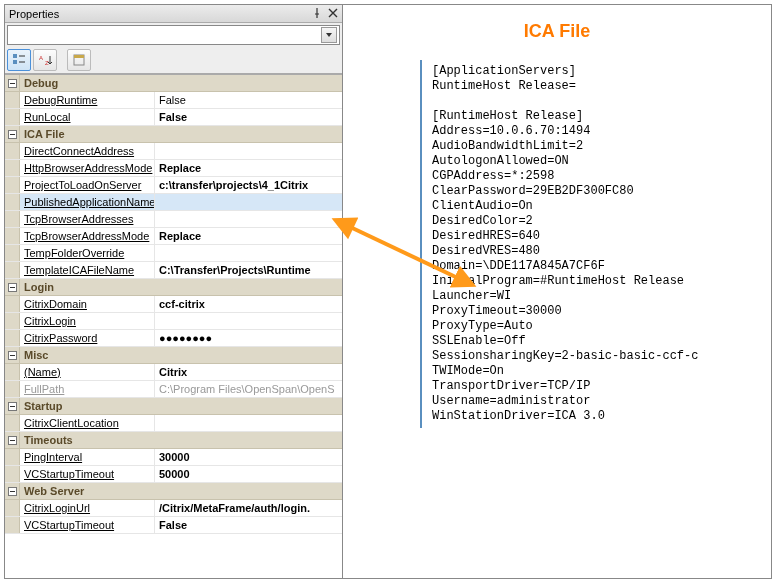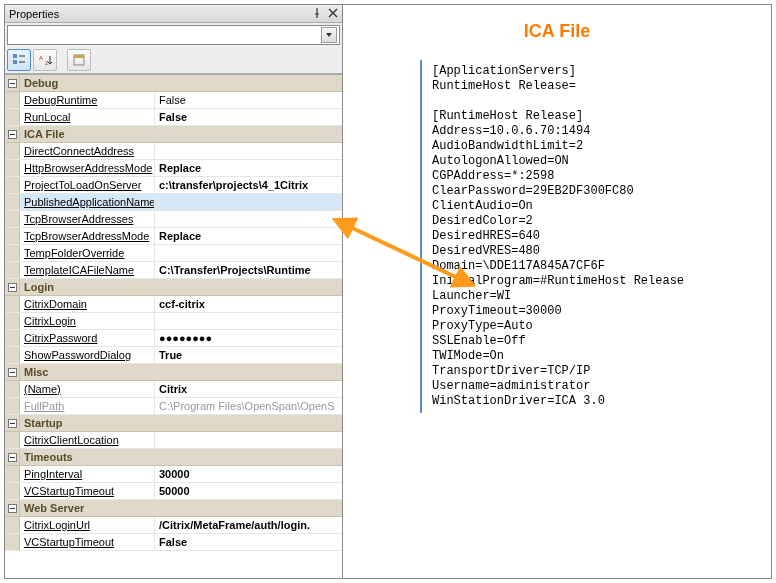--- a/index.html
+++ b/index.html
@@ -266,25 +266,20 @@
           <div class="val bold">ccf-citrix</div>
         </div>
         <div class="prop-row">
           <div class="gutter"></div>
           <div class="name">CitrixLogin</div>
         </div>
         <div class="prop-row">
           <div class="gutter"></div>
           <div class="name">CitrixPassword</div>
           <div class="val bold">●●●●●●●●</div>
-        </div>
-        <div class="prop-row">
-          <div class="gutter"></div>
-          <div class="name">ShowPasswordDialog</div>
-          <div class="val bold">True</div>
         </div>
         <div class="section-row">
           <div class="expander">
             <svg width="9" height="9" viewBox="0 0 9 9">
               <rect x="0.5" y="0.5" width="8" height="8" fill="#fff" stroke="#777"></rect>
               <path d="M2 4.5 h5" stroke="#333"></path>
             </svg>
           </div>
           <div class="sec-label">Misc</div>
         </div>
@@ -368,20 +363,21 @@
         <div>ClientAudio=On</div>
         <div>DesiredColor=2</div>
         <div>DesiredHRES=640</div>
         <div>DesiredVRES=480</div>
         <div>Domain=\DDE117A845A7CF6F</div>
         <div>InitialProgram=#RuntimeHost Release</div>
         <div>Launcher=WI</div>
         <div>ProxyTimeout=30000</div>
         <div>ProxyType=Auto</div>
         <div>SSLEnable=Off</div>
+        <div>SessionsharingKey=2-basic-basic-ccf-c</div>
         <div>TWIMode=On</div>
         <div>TransportDriver=TCP/IP</div>
         <div>Username=administrator</div>
         <div>WinStationDriver=ICA 3.0</div>
       </div>
   </div>
 </div>
 
 <svg class="arrow-overlay">
   <defs>

